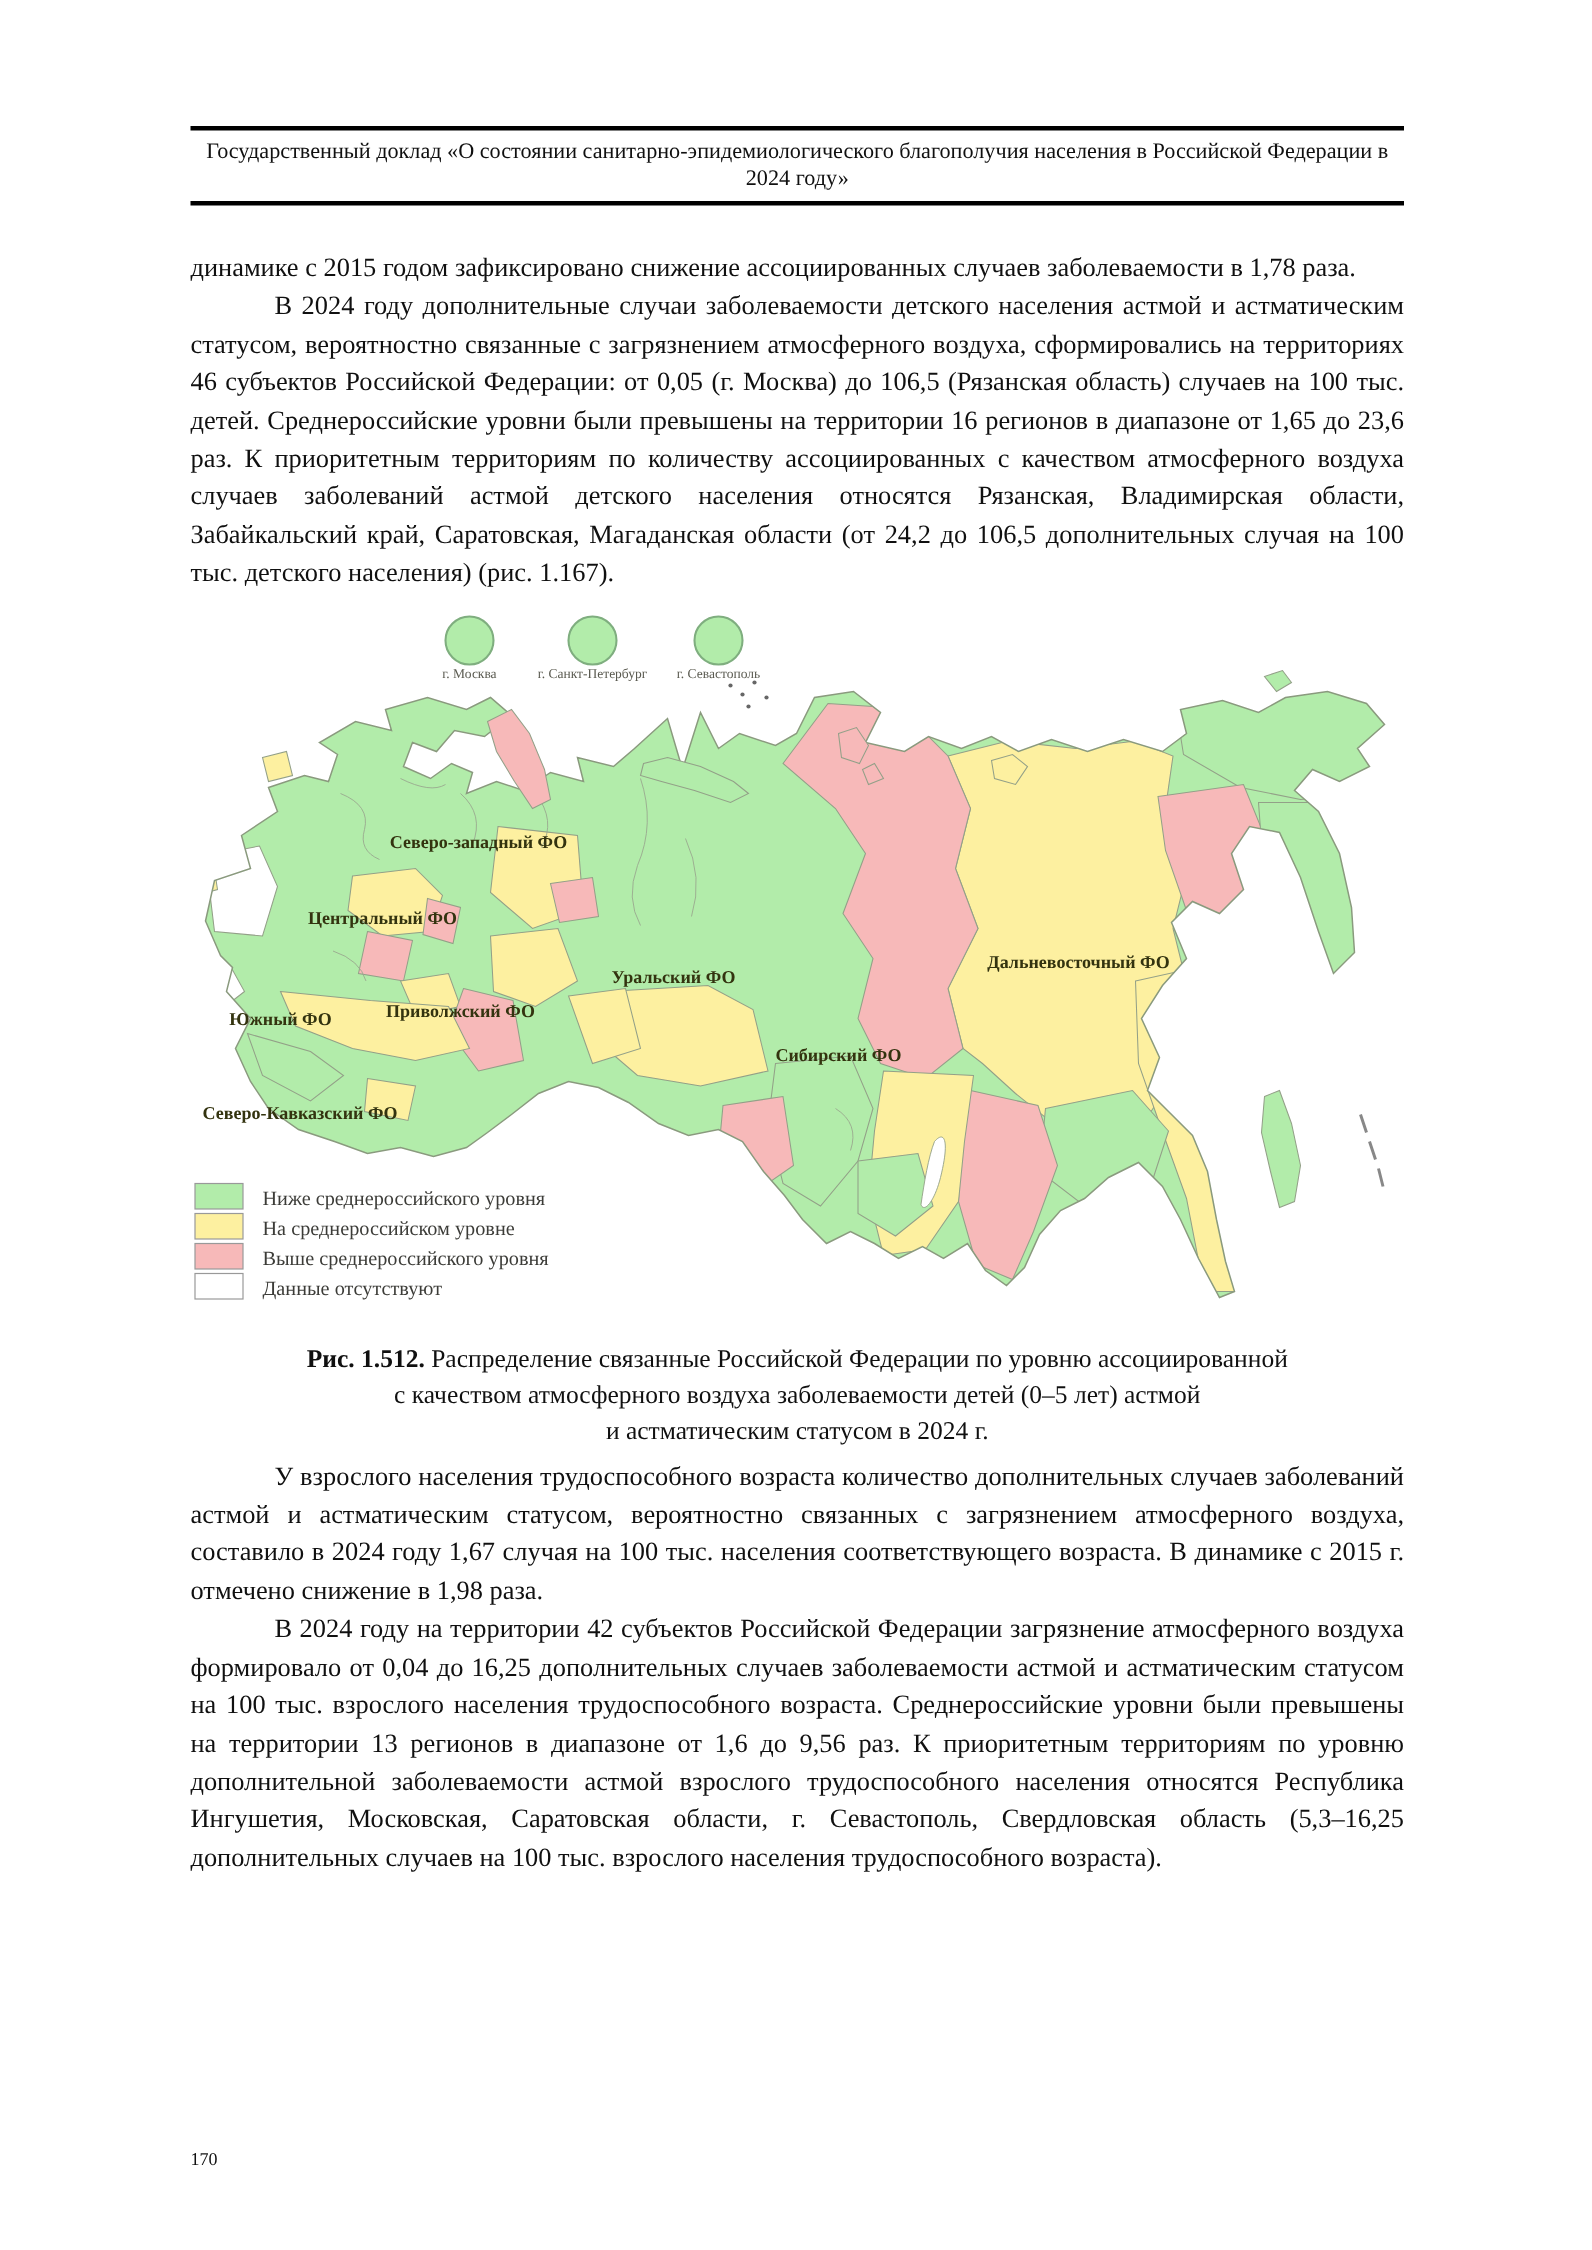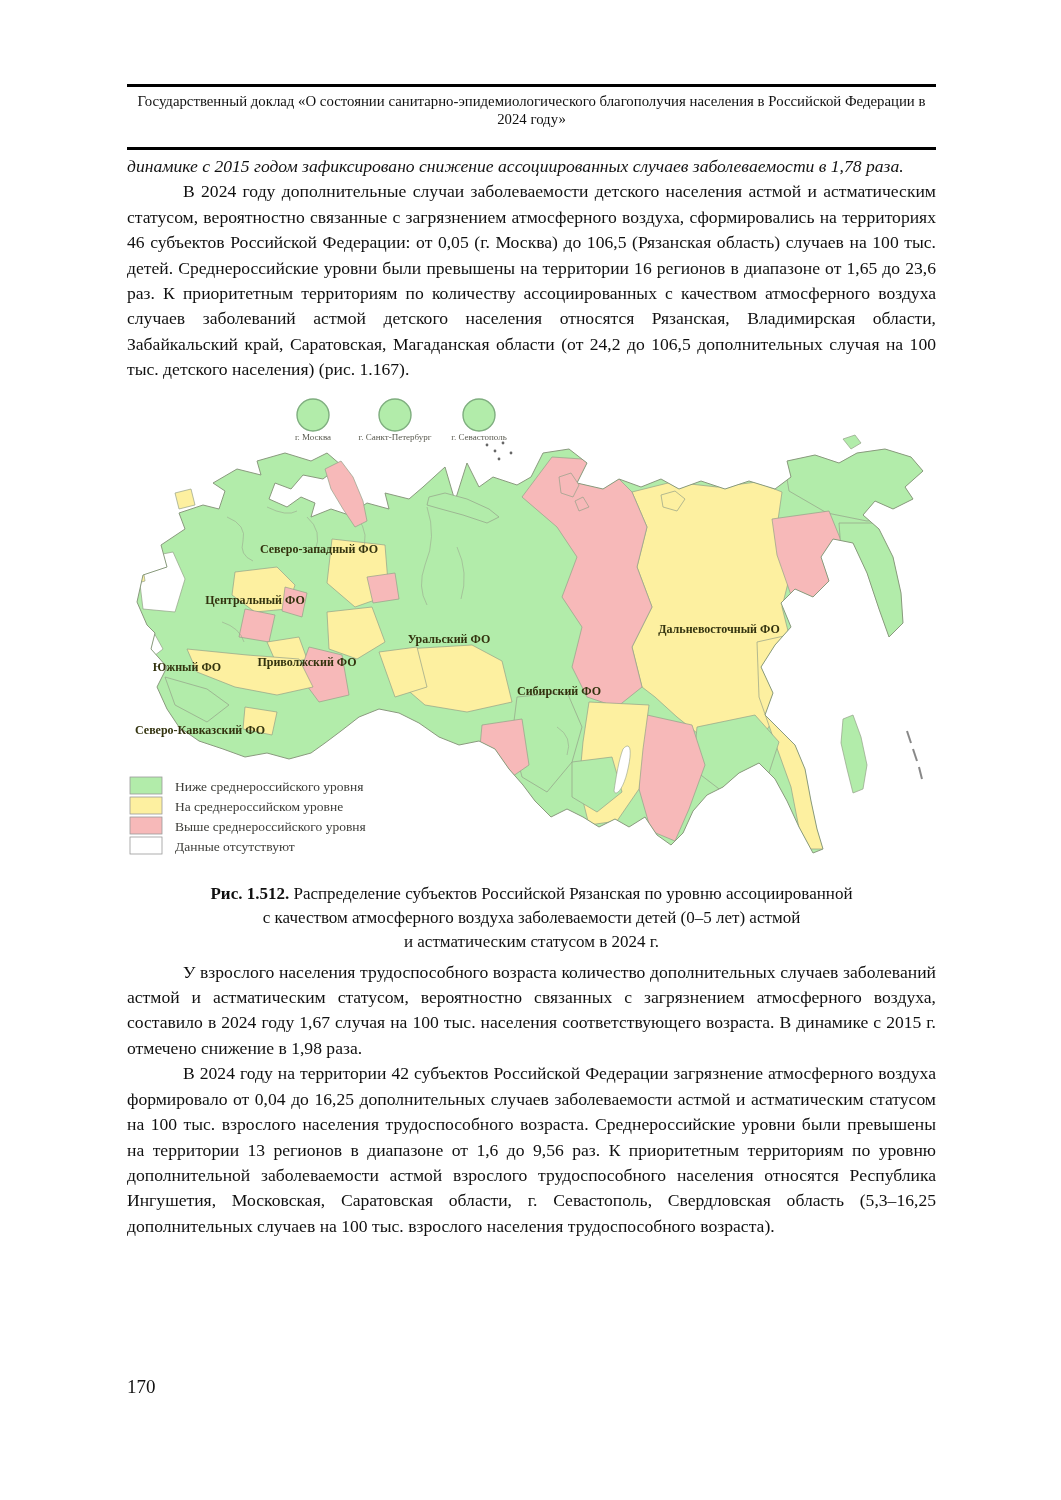--- a/index.html
+++ b/index.html
@@ -1,27 +1,27 @@
 <!DOCTYPE html>
 <html lang="ru"><head>
 <meta charset="utf-8">
 <style>
   html,body{margin:0;padding:0;background:#fff;}
   .page{position:relative;width:1061px;height:1500px;background:#ffffff;overflow:hidden;
         font-family:"Liberation Serif","DejaVu Serif",serif;color:#101010;}
   .content{margin:0 125px 0 127px;}
   .runhead{margin-top:84px;border-top:3px solid #000;border-bottom:3px solid #000;
-           padding:5px 4px 19px;text-align:center;font-size:14.8px;line-height:18px;}
+           padding:5px 4px 6px;text-align:center;font-size:14.8px;line-height:18px;}
   .bodytext{font-size:17.6px;line-height:25.4px;text-align:justify;margin:0;}
-  .bodytext.first{margin-top:4px;font-style:italic;}
+  .bodytext.first{margin-top:29px;}
   .indent{text-indent:56px;}
   .figure{width:810px;margin:14px auto 0;}
   .figure svg{display:block;}
   .caption{margin-top:15px;text-align:center;font-size:17px;line-height:24px;}
-  .pagenum{position:absolute;left:127px;top:1376px;font-size:19px;}
+  .pagenum{position:absolute;left:127px;top:1432px;font-size:12px;}
   
   .f-g{fill:#b2ecaa}.f-y{fill:#fdf0a0}.f-p{fill:#f7b9b9}.f-w{fill:#ffffff}
   .patch{stroke:#93a088;stroke-width:0.7}
   .coast{fill:none;stroke:#8a9a7e;stroke-width:1}
   .innerline{fill:none;stroke:#9aa88e;stroke-width:0.6}
   .dlabel{font-family:"Liberation Serif","DejaVu Serif",serif;font-size:12px;font-weight:bold;fill:#33330f;}
   .clabel{font-family:"Liberation Serif","DejaVu Serif",serif;font-size:9px;fill:#5a5a50;}
   .llabel{font-family:"Liberation Serif","DejaVu Serif",serif;font-size:13.5px;fill:#3c3c38;}
 </style>
 </head>
@@ -143,21 +143,21 @@
           <text x="48" y="414" class="llabel">На среднероссийском уровне</text>
           <rect x="3" y="420" width="32" height="17" stroke="#999" stroke-width="0.8" fill="#f7b9b9"></rect>
           <text x="48" y="434" class="llabel">Выше среднероссийского уровня</text>
           <rect x="3" y="440" width="32" height="17" stroke="#999" stroke-width="0.8" fill="#ffffff"></rect>
           <text x="48" y="454" class="llabel">Данные отсутствуют</text>
         </g>
       </svg>
     </div>
 
     <div class="caption">
-      <div><b>Рис. 1.512.</b><span> Распределение субъектов Российской Рязанская по уровню ассоциированной</span></div>
+      <div><b>Рис. 1.512.</b><span> Распределение связанные Российской Федерации по уровню ассоциированной</span></div>
       <div>с качеством атмосферного воздуха заболеваемости детей (0–5 лет) астмой</div>
       <div>и астматическим статусом в 2024 г.</div>
     </div>
 
     <p class="bodytext indent" style="margin-top:6px">У взрослого населения трудоспособного возраста количество дополнительных случаев заболеваний астмой и астматическим статусом, вероятностно связанных с загрязнением атмосферного воздуха, составило в 2024 году 1,67 случая на 100 тыс. населения соответствующего возраста. В динамике с 2015 г. отмечено снижение в 1,98 раза.</p>
     <p class="bodytext indent">В 2024 году на территории 42 субъектов Российской Федерации загрязнение атмосферного воздуха формировало от 0,04 до 16,25 дополнительных случаев заболеваемости астмой и астматическим статусом на 100 тыс. взрослого населения трудоспособного возраста. Среднероссийские уровни были превышены на территории 13 регионов в диапазоне от 1,6 до 9,56 раз. К приоритетным территориям по уровню дополнительной заболеваемости астмой взрослого трудоспособного населения относятся Республика Ингушетия, Московская, Саратовская области, г. Севастополь, Свердловская область (5,3–16,25 дополнительных случаев на 100 тыс. взрослого населения трудоспособного возраста).</p>
 
   </div>
 
   <div class="pagenum">170</div>

